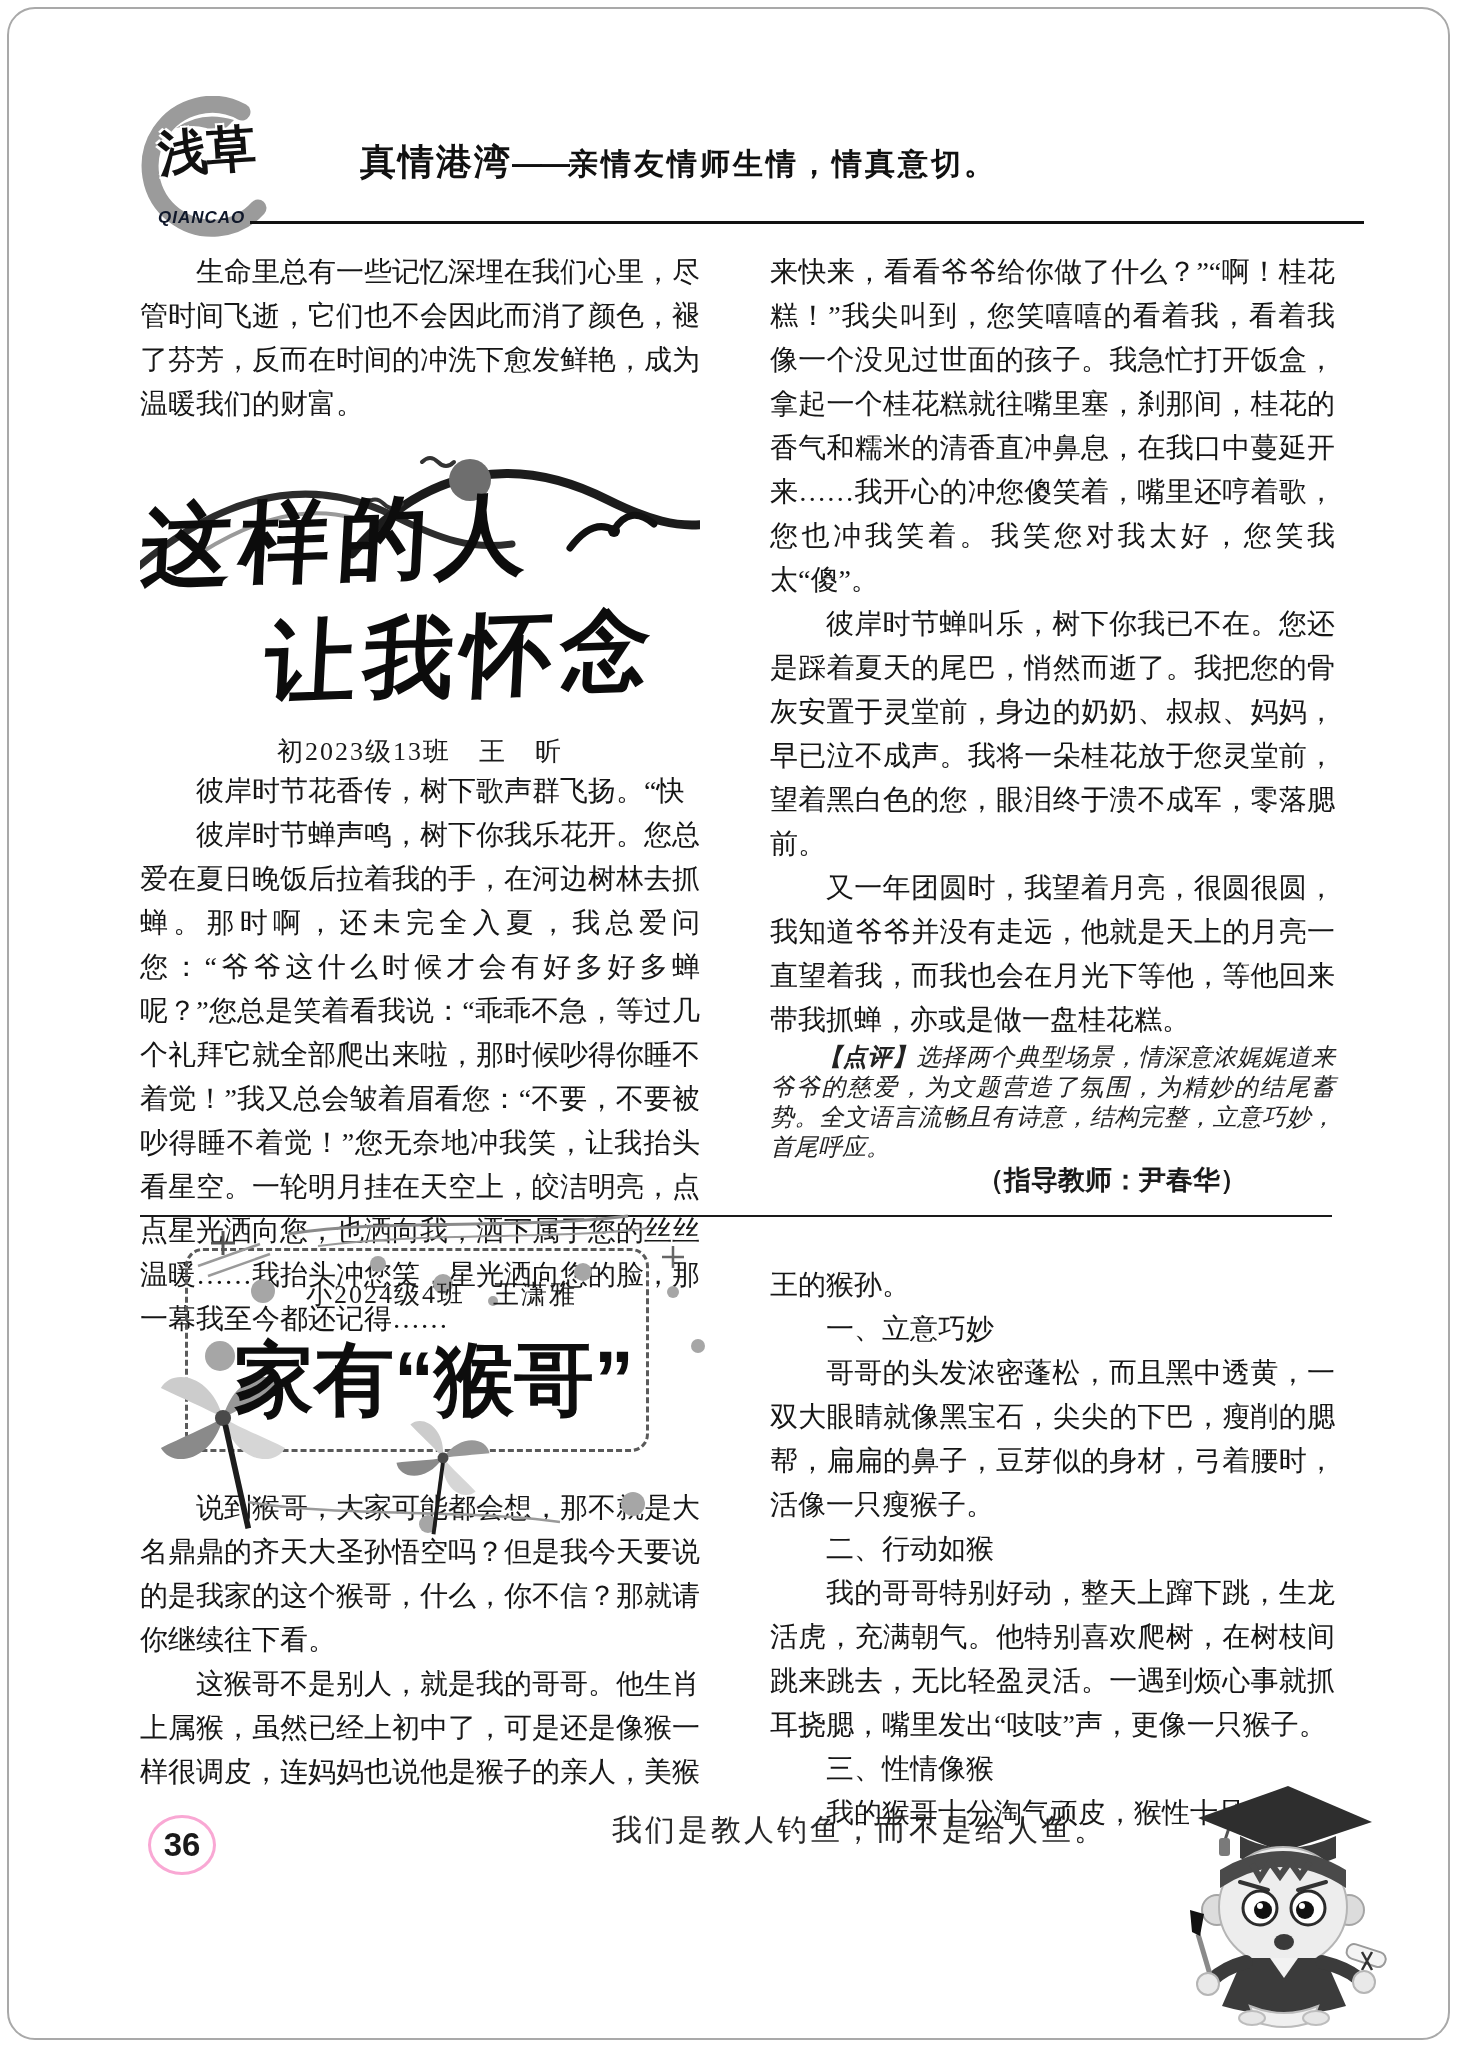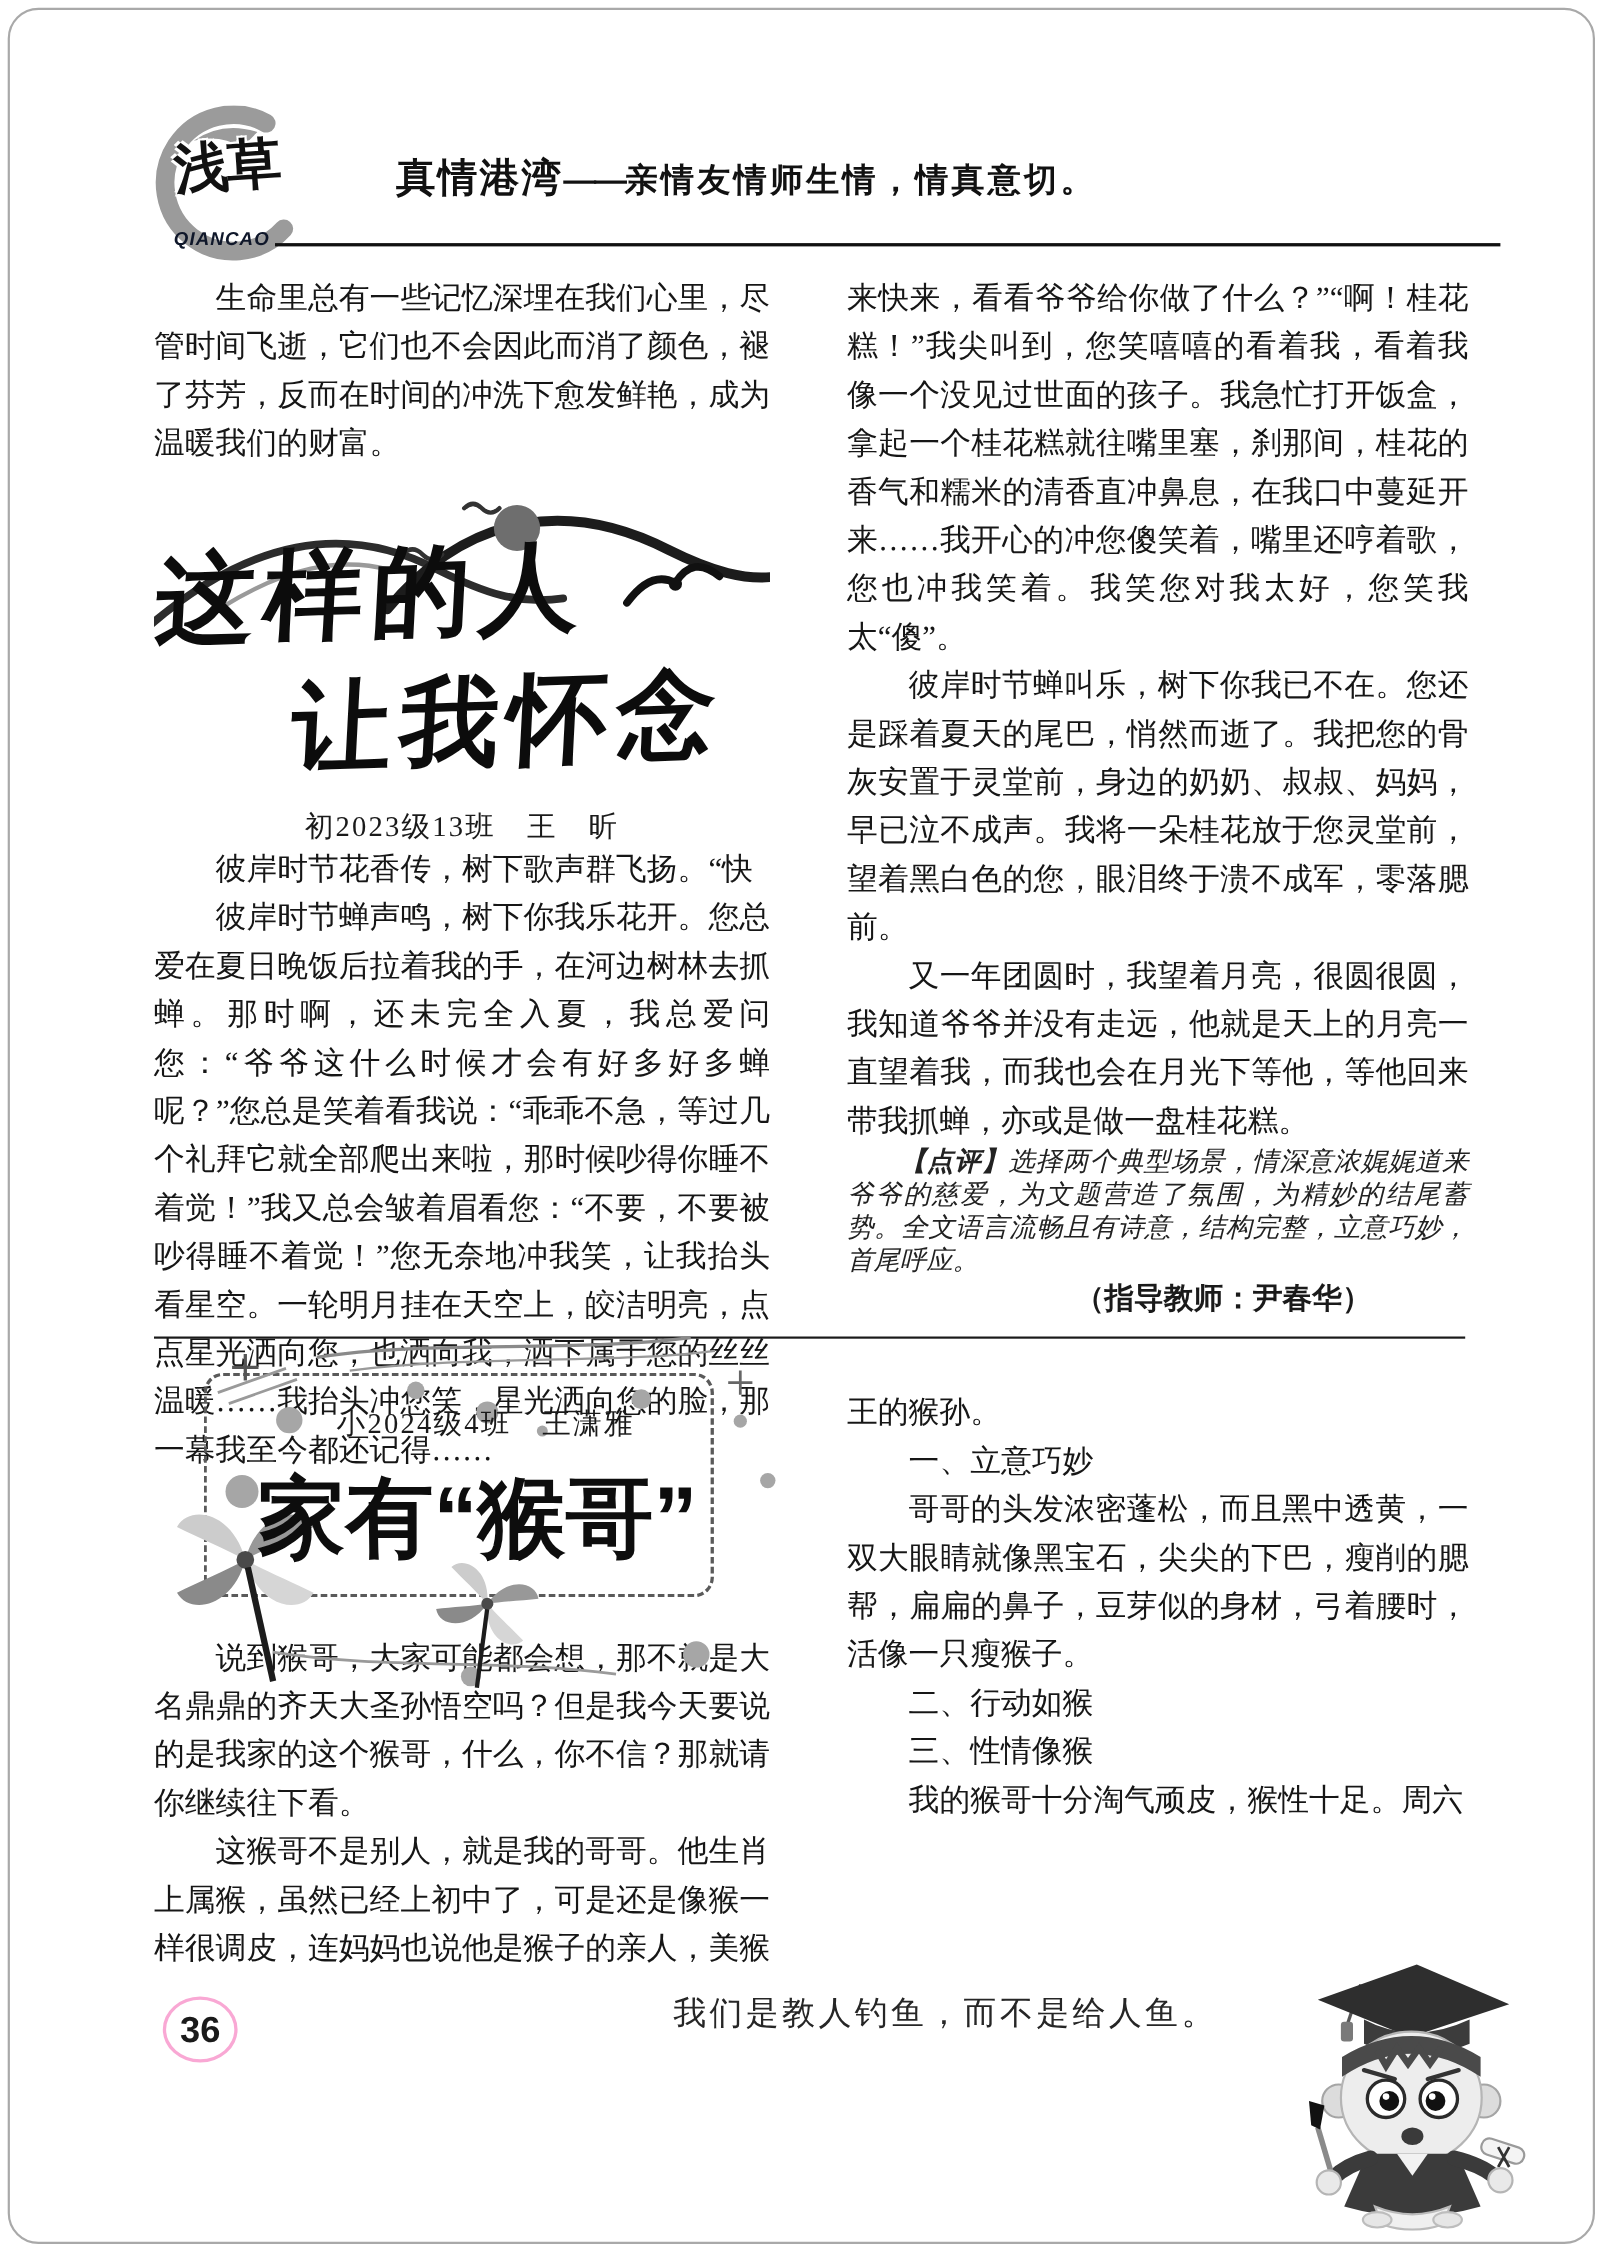--- a/index.html
+++ b/index.html
@@ -195,20 +195,21 @@
   </div>
   <p class="body indent">说到猴哥，大家可能都会想，那不就是大名鼎鼎的齐天大圣孙悟空吗？但是我今天要说的是我家的这个猴哥，什么，你不信？那就请你继续往下看。</p>
   <p class="body indent">这猴哥不是别人，就是我的哥哥。他生肖上属猴，虽然已经上初中了，可是还是像猴一样很调皮，连妈妈也说他是猴子的亲人，美猴</p>
 </section>
 
 <section class="col" style="left:770px;top:1248px;width:565px;margin-top:15px;">
   <p class="body">王的猴孙。</p>
   <p class="body indent">一、立意巧妙</p>
   <p class="body indent">哥哥的头发浓密蓬松，而且黑中透黄，一双大眼睛就像黑宝石，尖尖的下巴，瘦削的腮帮，扁扁的鼻子，豆芽似的身材，弓着腰时，活像一只瘦猴子。</p>
   <p class="body indent">二、行动如猴</p>
+  <p class="body indent">我的哥哥特别好动，整天上蹿下跳，生龙活虎，充满朝气。他特别喜欢爬树，在树枝间跳来跳去，无比轻盈灵活。一遇到烦心事就抓耳挠腮，嘴里发出“吱吱”声，更像一只猴子。</p>
   <p class="body indent">三、性情像猴</p>
   <p class="body indent">我的猴哥十分淘气顽皮，猴性十足。周六</p>
 </section>
 
 <footer>
   <div class="page-badge">
     <span>36</span>
   </div>
   <div class="slogan">我们是教人钓鱼，而不是给人鱼。</div>
 

